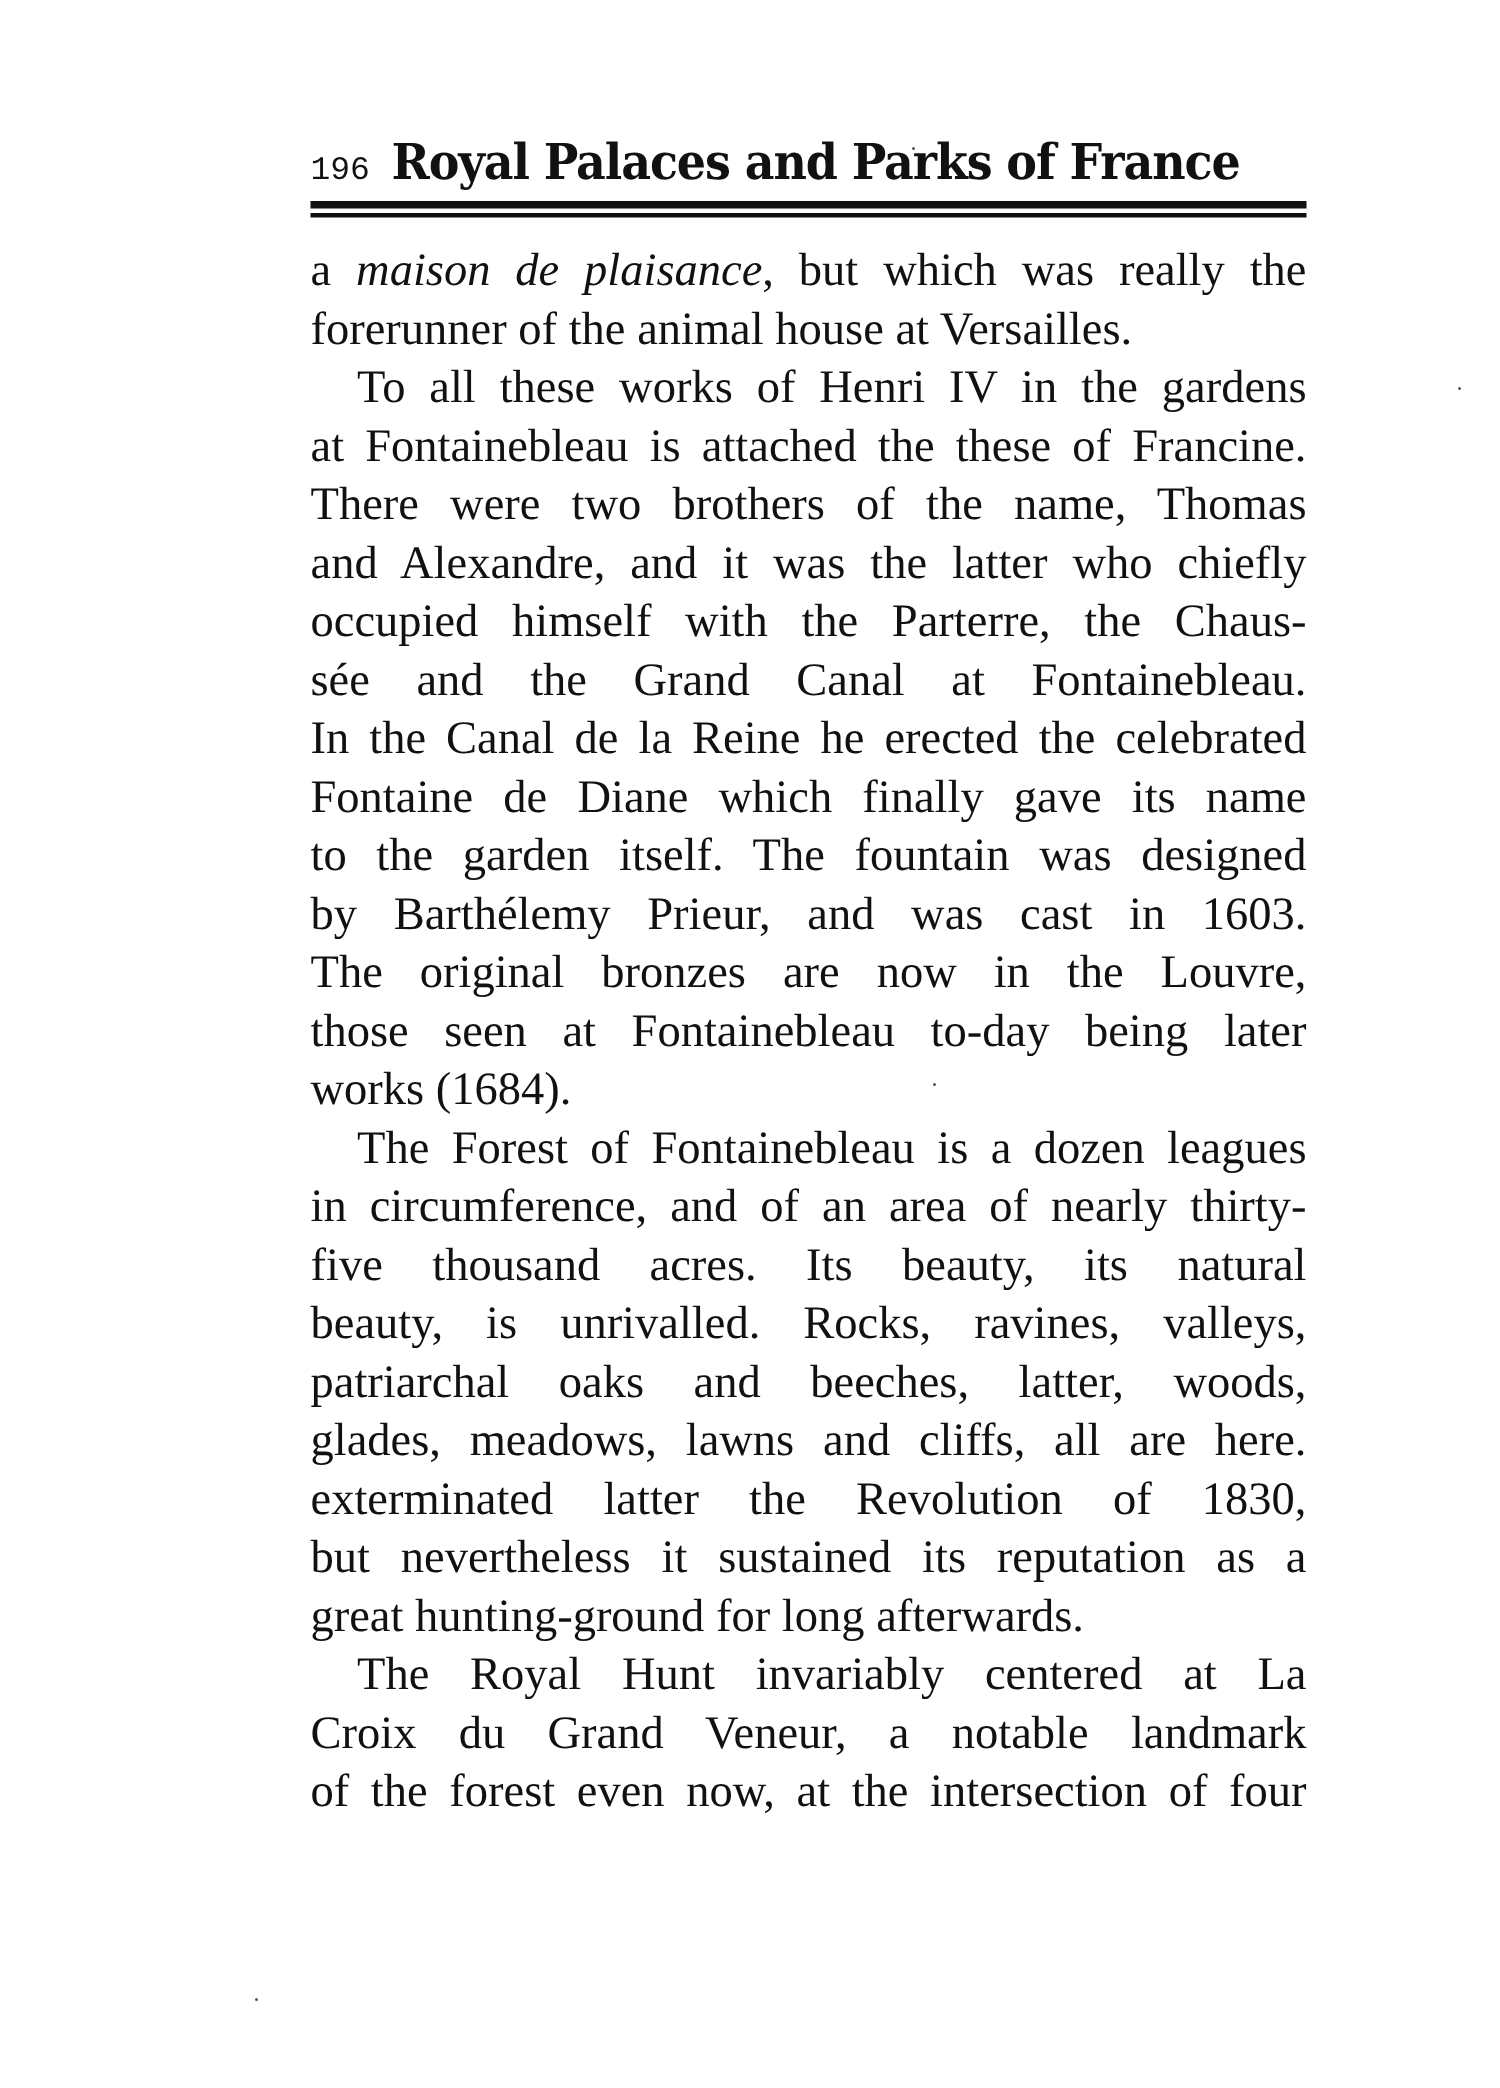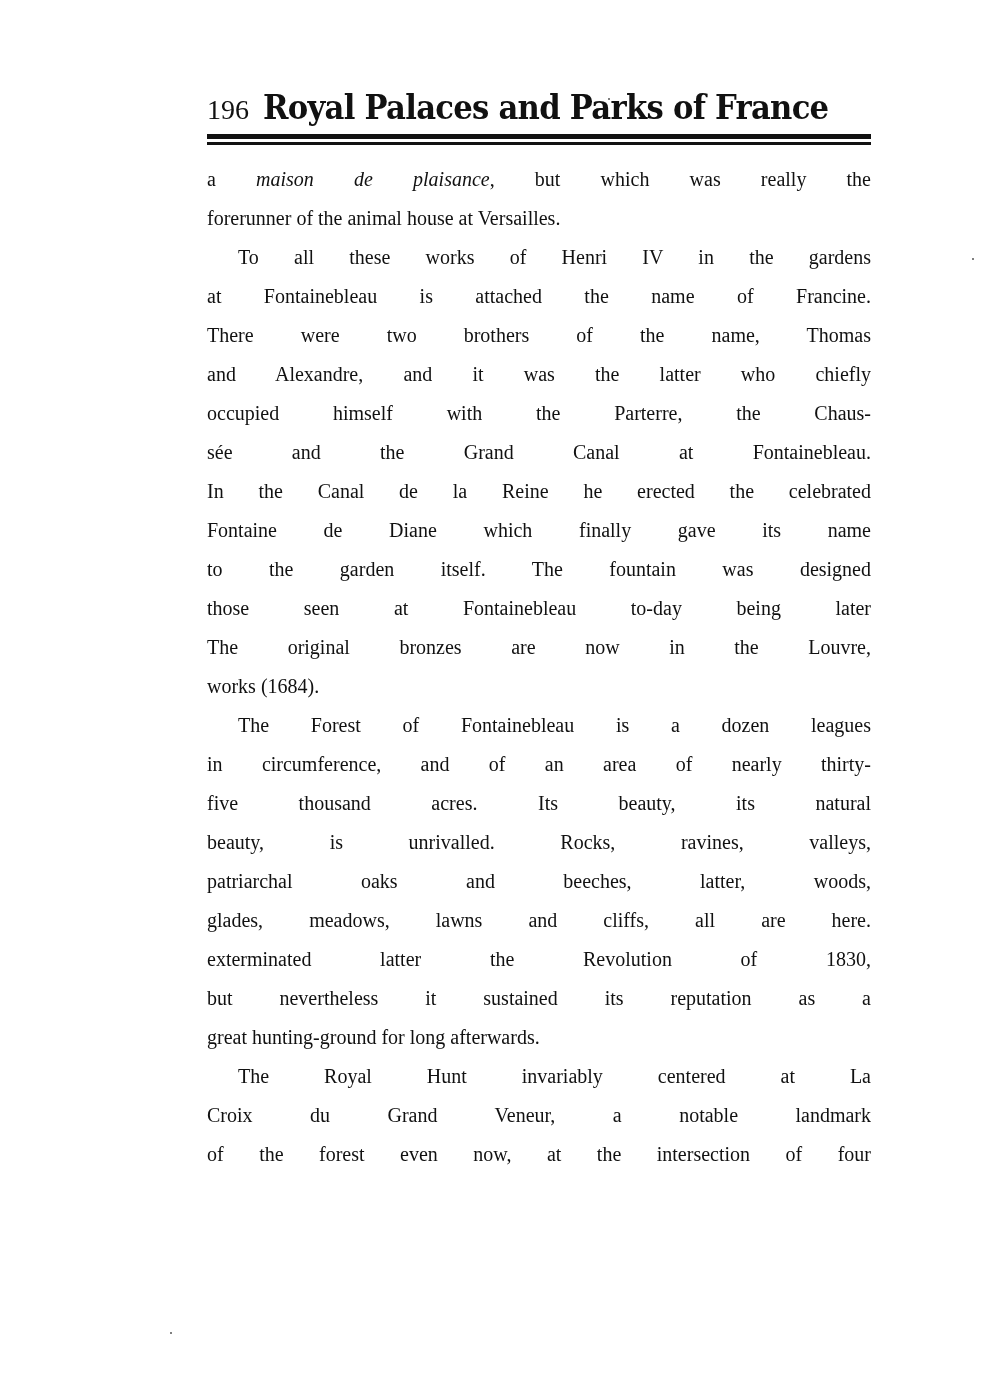--- a/index.html
+++ b/index.html
@@ -6,39 +6,39 @@
   body { width: 1000px; height: 1392px; position: relative; overflow: hidden; }
   .page {
     position: absolute; left: 0; top: 0; width: 1000px; height: 1392px; background: #fff;
     color: #111; font-family: "Liberation Serif", "DejaVu Serif", serif;
   }
   .running-head {
     position: absolute; left: 207px; top: 88px; width: 664px; height: 44px;
     white-space: nowrap;
   }
   .page-number {
-    display: inline-block; font-size: 28px; font-family: Liberation Serif, serif;
+    display: inline-block; font-size: 22px; font-family: Liberation Mono, monospace;
     vertical-align: baseline; margin-right: 14px;
   }
   .running-title {
     display: inline-block; font-size: 33px; font-weight: bold;
     font-family: "DejaVu Serif", serif; letter-spacing: -0.8px; transform: scaleX(0.93);
     transform-origin: left center;
   }
   .rule-thick {
     position: absolute; left: 207px; top: 134px; width: 664px; height: 5px; background: #111;
   }
   .rule-thin {
     position: absolute; left: 207px; top: 142px; width: 664px; height: 3px; background: #111;
   }
   .body-text {
     position: absolute; left: 207px; top: 160px; width: 664px;
   }
   .line {
-    height: 39px; line-height: 39px; font-size: 20px; white-space: nowrap;
+    height: 39px; line-height: 39px; font-size: 31px; white-space: nowrap;
     text-align: justify; text-align-last: justify; overflow: visible;
   }
   .line.last { text-align-last: left; font-family: Liberation Serif, serif; }
   .line.indent { padding-left: 31px; }
   .line i { font-style: italic; }
   .speck {
     position: absolute; width: 2px; height: 2px; background: #555; border-radius: 1px;
   }
 </style>
 </head>
@@ -49,30 +49,31 @@
   <div class="running-head">
     <span class="page-number">196</span><span class="running-title">Royal Palaces and Parks of France</span>
   </div>
   <div class="rule-thick"></div>
   <div class="rule-thin"></div>
 
   <div class="body-text">
     <div class="line"><span>a </span><i>maison de plaisance</i><span>, but which was really the</span></div>
     <div class="line last">forerunner of the animal house at Versailles.</div>
     <div class="line indent">To all these works of Henri IV in the gardens</div>
-    <div class="line">at Fontainebleau is attached the name of Francine.</div>
+    <div class="line">at Fontainebleau is attached the these of Francine.</div>
     <div class="line">There were two brothers of the name, Thomas</div>
     <div class="line">and Alexandre, and it was the latter who chiefly</div>
     <div class="line">occupied himself with the Parterre, the Chaus-</div>
     <div class="line">sée and the Grand Canal at Fontainebleau.</div>
     <div class="line">In the Canal de la Reine he erected the celebrated</div>
     <div class="line">Fontaine de Diane which finally gave its name</div>
     <div class="line">to the garden itself.  The fountain was designed</div>
+    <div class="line">by Barthélemy Prieur, and was cast in 1603.</div>
+    <div class="line">The original bronzes are now in the Louvre,</div>
     <div class="line">those seen at Fontainebleau to-day being later</div>
-    <div class="line">The original bronzes are now in the Louvre,</div>
     <div class="line last">works (1684).</div>
     <div class="line indent">The Forest of Fontainebleau is a dozen leagues</div>
     <div class="line">in circumference, and of an area of nearly thirty-</div>
     <div class="line">five thousand acres. Its beauty, its natural</div>
     <div class="line">beauty, is unrivalled.  Rocks, ravines, valleys,</div>
     <div class="line">patriarchal oaks and beeches, latter, woods,</div>
     <div class="line">glades, meadows, lawns and cliffs, all are here.</div>
     <div class="line">exterminated latter the Revolution of 1830,</div>
     <div class="line">but nevertheless it sustained its reputation as a</div>
     <div class="line last">great hunting-ground for long afterwards.</div>

